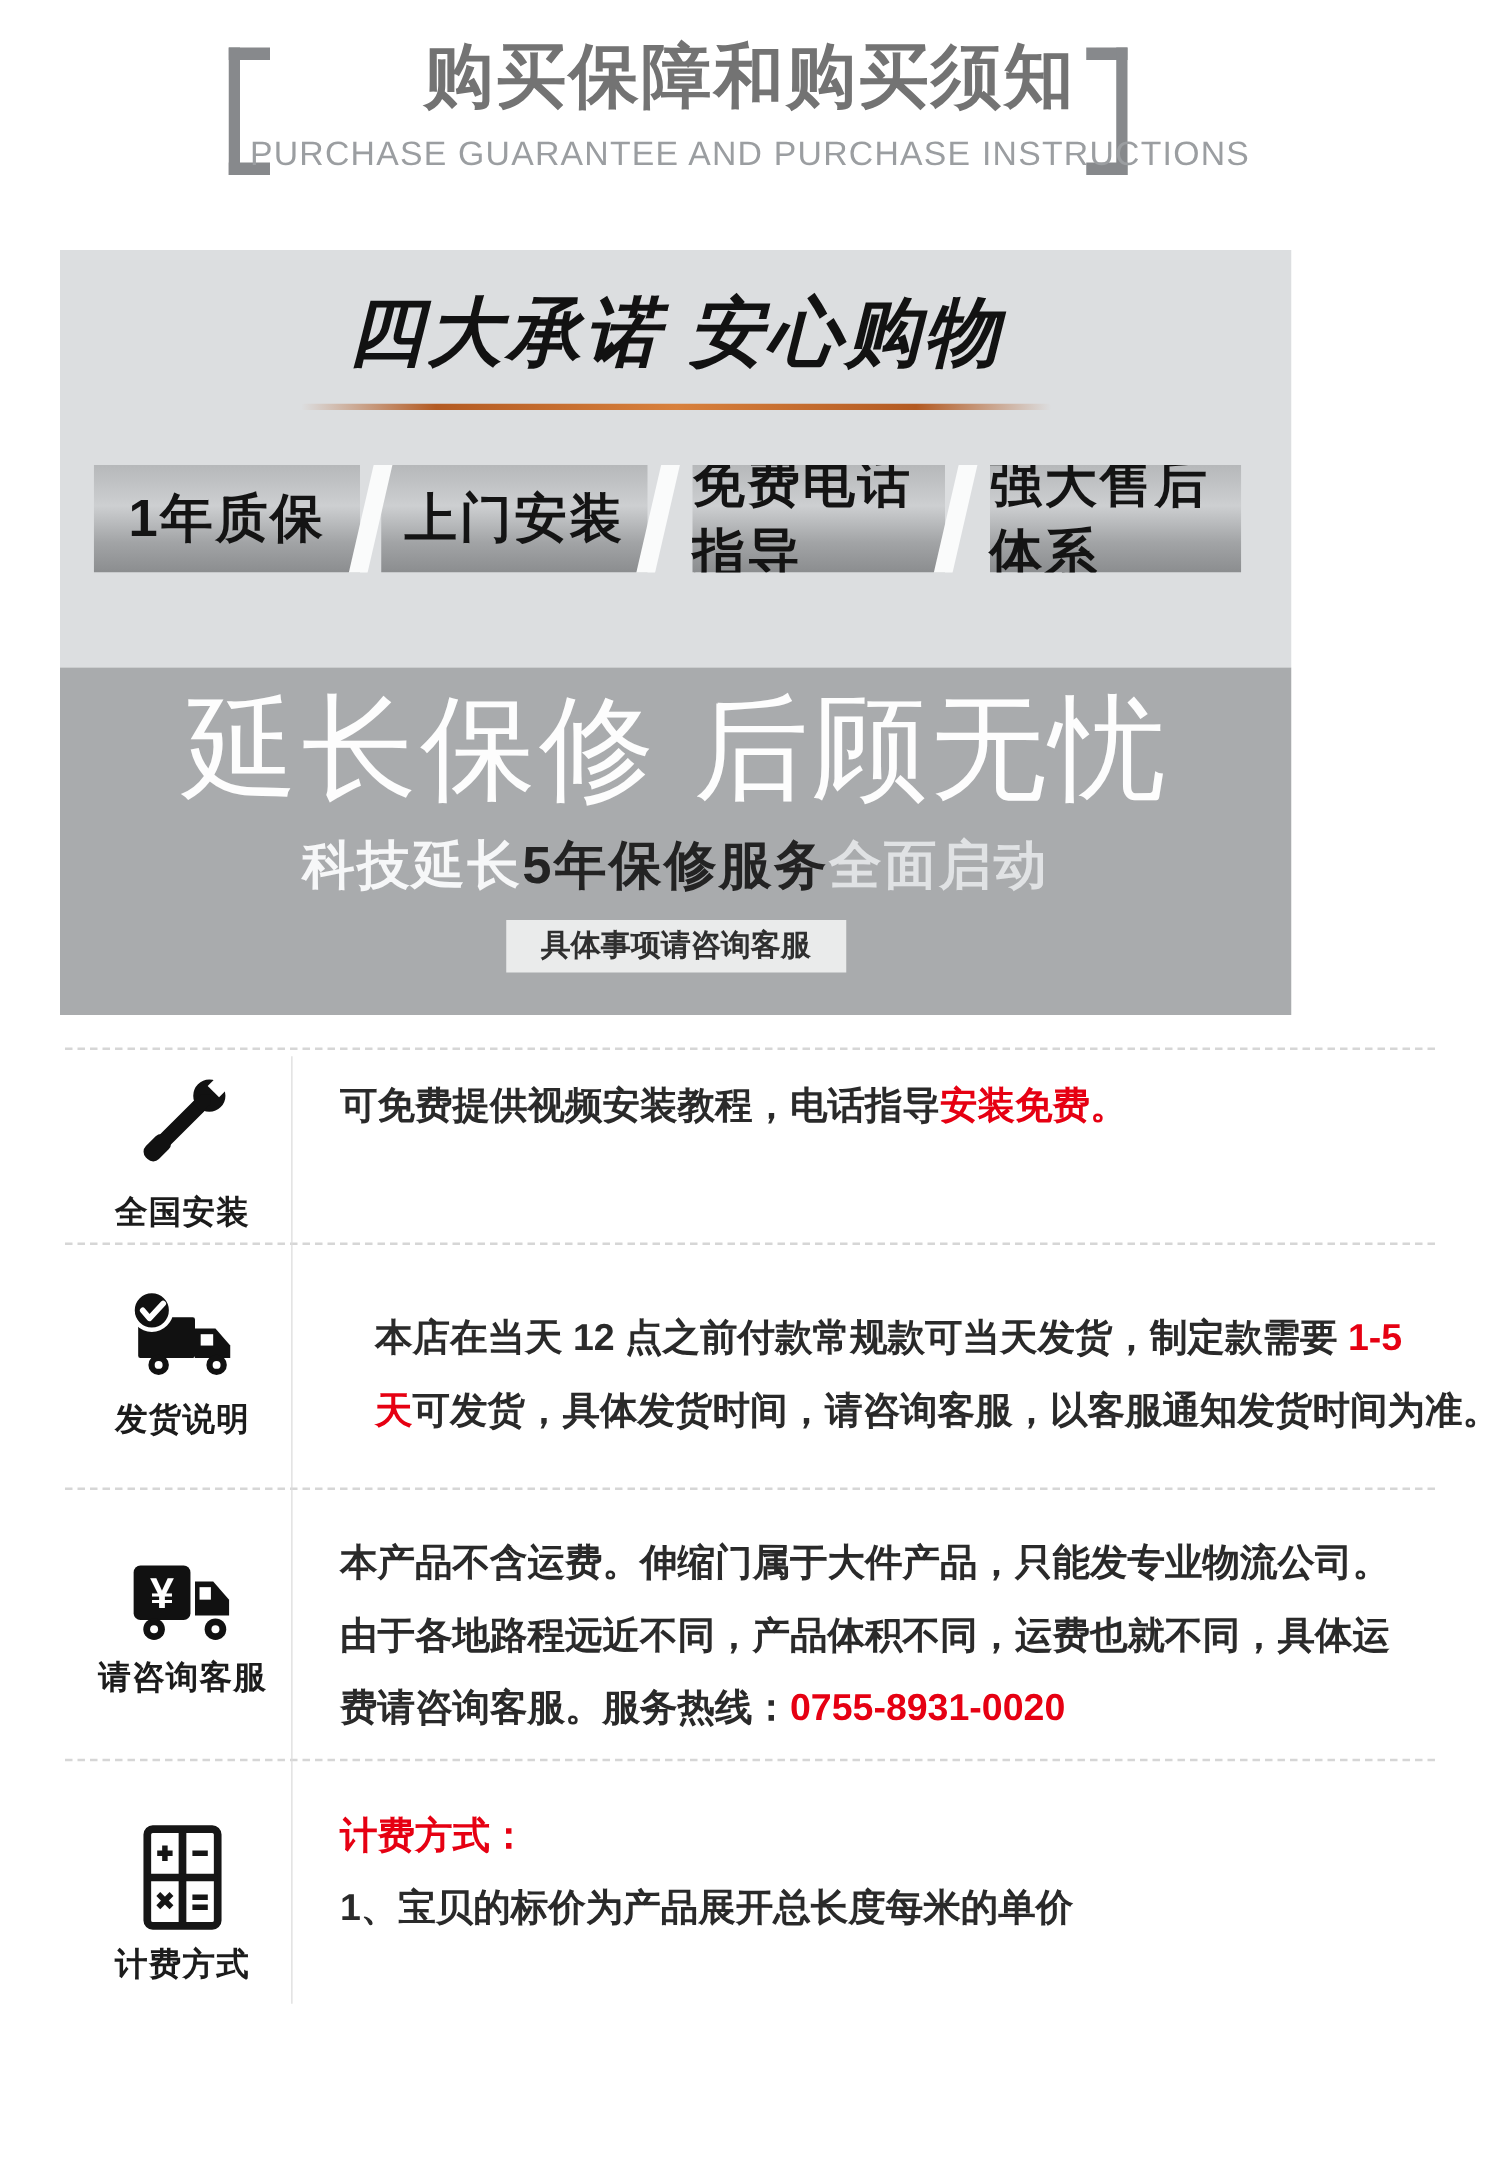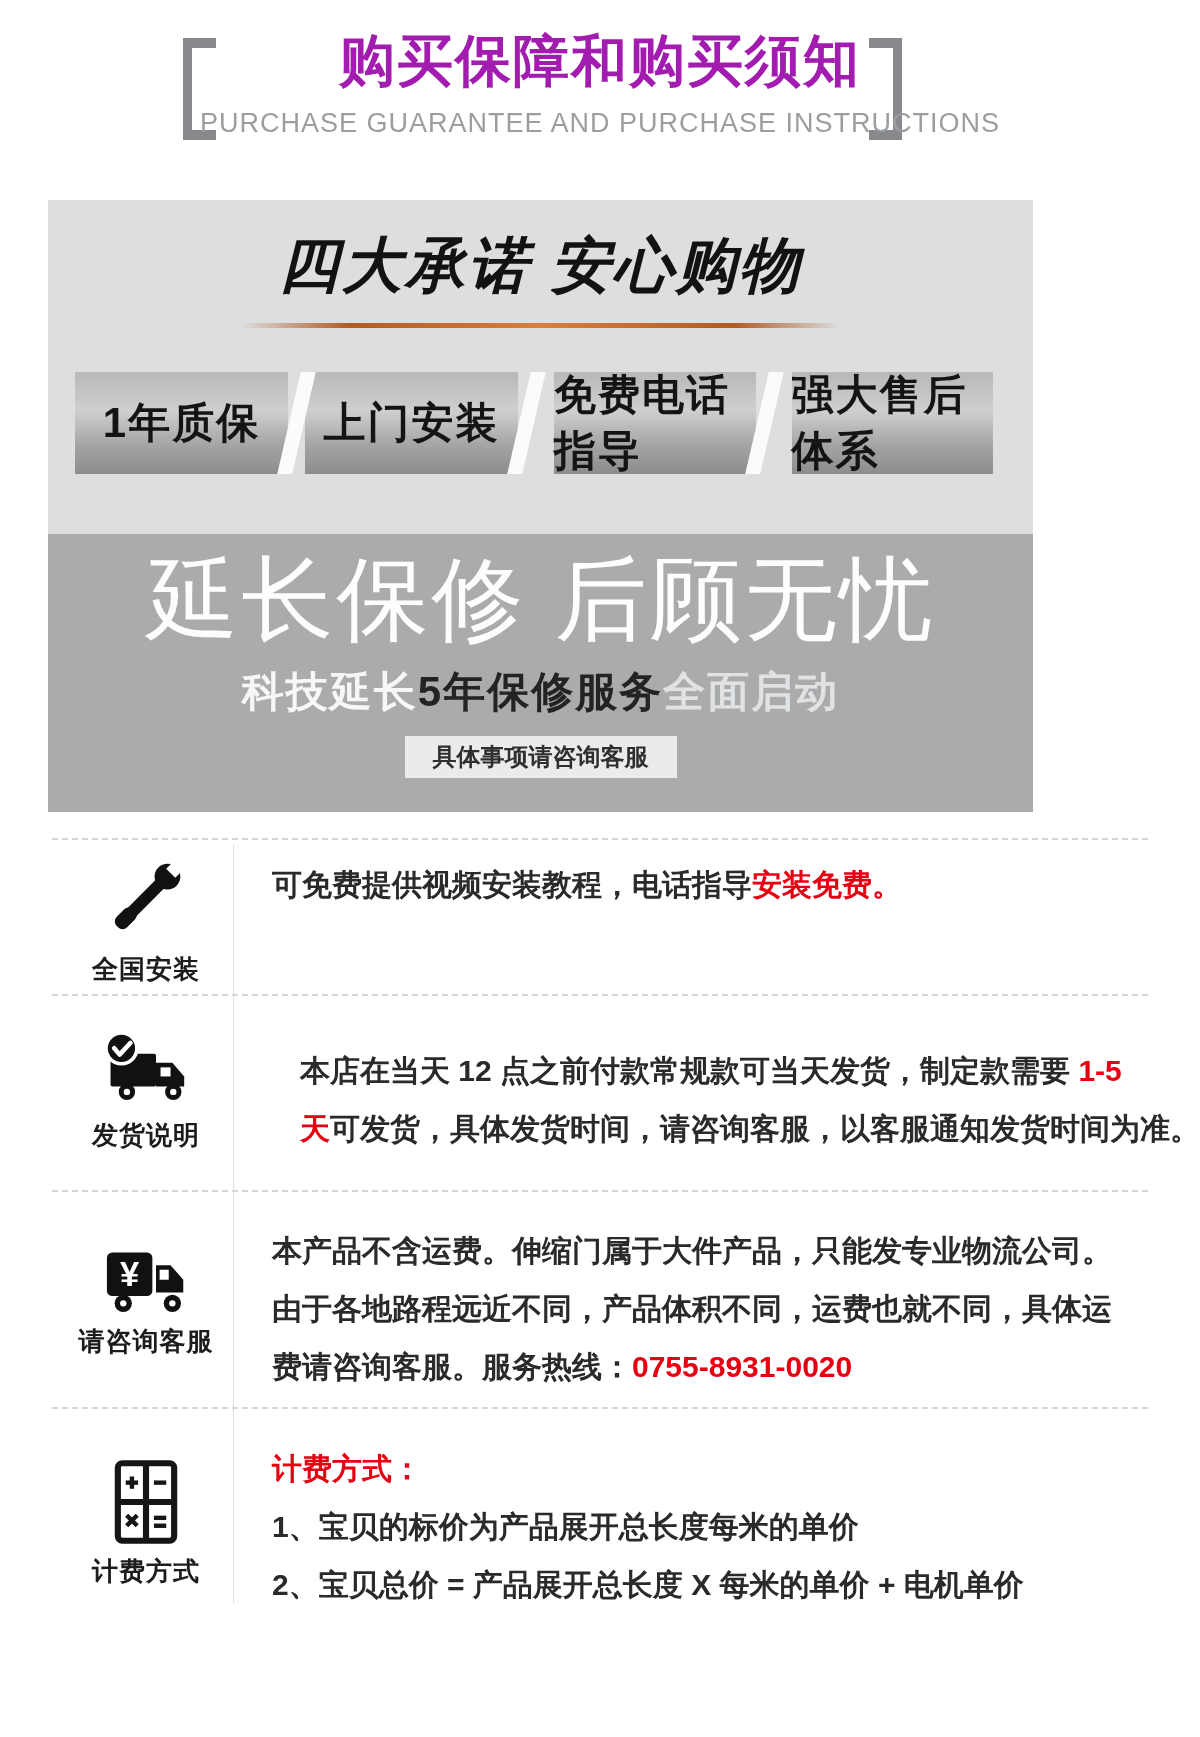--- a/index.html
+++ b/index.html
@@ -1,35 +1,35 @@
 <!DOCTYPE html>
 <html style="--red: #e60012;"><head>
 <meta charset="utf-8">
 <style>
   html,body{margin:0;padding:0;background:#fff;}
   .page{position:relative;width:1200px;height:1737px;background:#ffffff;overflow:hidden;
         font-family:"Liberation Sans","DejaVu Sans",sans-serif;}
 
   
   .h-title{position:absolute;top:24px;left:0;width:100%;margin:0;text-align:center;
-           font-size:56px;font-weight:700;color:#a21caf;letter-spacing:2px;}
+           font-size:56px;font-weight:700;color:#737373;letter-spacing:2px;}
   .h-sub{position:absolute;top:108px;left:0;width:100%;text-align:center;
          font-size:27px;color:#9b9ea1;letter-spacing:1px;font-weight:400;}
   .bracket{position:absolute;top:38px;width:24px;height:82px;}
   .bracket-left{left:183px;border-left:9px solid #87898c;border-top:10px solid #87898c;border-bottom:10px solid #87898c;}
   .bracket-right{left:869px;border-right:9px solid #87898c;border-top:10px solid #87898c;border-bottom:10px solid #87898c;}
 
   
   .banner{position:absolute;left:48px;top:200px;width:985px;height:612px;}
   .banner-top{position:absolute;top:0;left:0;width:100%;height:334px;background:#dcdee0;}
   .b-title{margin:0;padding-top:26px;text-align:center;font-size:60px;font-weight:700;
            color:#121212;letter-spacing:3px;font-style:italic;}
   .b-underline{width:600px;height:5px;margin:16px auto 0;border-radius:3px;
     background:linear-gradient(90deg,rgba(190,100,40,0) 0%,#b35a22 18%,#d8803c 50%,#b35a22 82%,rgba(190,100,40,0) 100%);}
-  .promise-row{position:absolute;left:27px;right:40px;top:172px;height:102px;display:flex;overflow:hidden;}
+  .promise-row{position:absolute;left:27px;right:40px;top:172px;height:86px;display:flex;overflow:hidden;}
   .pbox{display:flex;align-items:center;justify-content:center;font-size:42px;font-weight:700;
         color:#141414;letter-spacing:2px;
         background:linear-gradient(180deg,#b6b8ba 0%,#cdcfd1 38%,#a2a4a6 72%,#8b8d8f 100%);}
   .pbox-s{flex:0 0 213px;}
   .pbox-l{flex:1 1 auto;margin-left:19px;}
   .psep{flex:0 0 15px;background:#fafbfb;transform:skewX(-13deg);margin:-8px 1px;}
 
   .banner-bottom{position:absolute;top:334px;left:0;width:100%;height:278px;background:#a9abad;text-align:center;}
   .w-headline{padding-top:14px;font-size:92px;line-height:102px;font-weight:400;color:#fdfdfd;letter-spacing:3px;}
   .w-sub{margin-top:14px;font-size:42px;font-weight:600;letter-spacing:2px;}
@@ -161,16 +161,15 @@
         <line x1="40" y1="65" x2="28" y2="77" stroke-width="5"></line>
         <line x1="59" y1="68" x2="73" y2="68" stroke-width="5"></line>
         <line x1="59" y1="77" x2="73" y2="77" stroke-width="5"></line>
       </g>
     </svg>
     <div class="icon-label">计费方式</div>
   </div>
   <div class="row-text t4">
       <div class="tline"><span class="red">计费方式：</span></div>
       <div class="tline"><span>1、宝贝的标价为产品展开总长度每米的单价</span></div>
-      <div class="tline"><span>2、宝贝总价 = 产品展开总长度 X 每米的单价 + 电机单价</span></div>
     </div>
 
 </div>
 
 </body></html>

